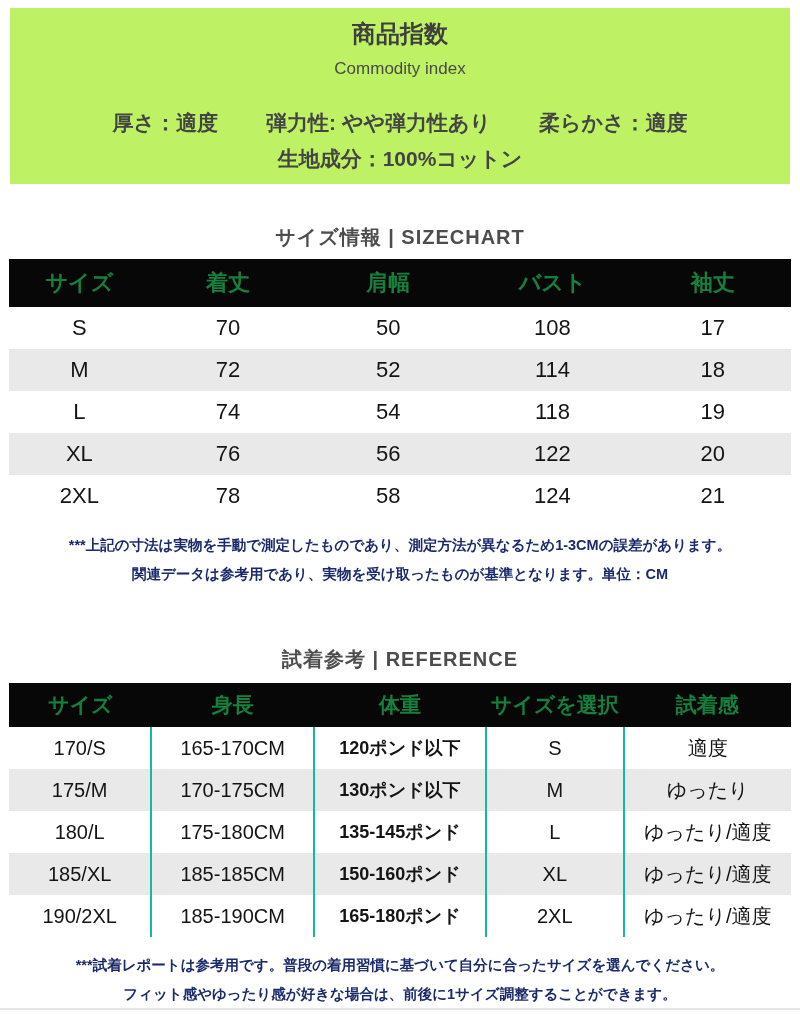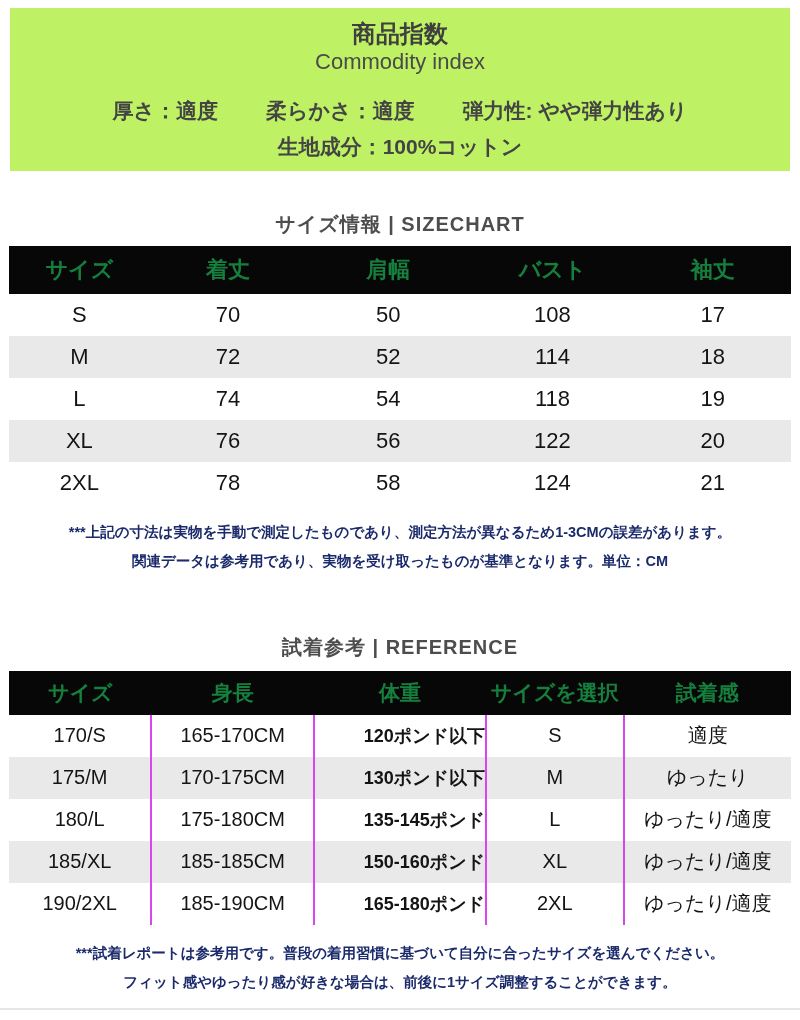--- a/index.html
+++ b/index.html
@@ -17,26 +17,26 @@
     margin: 8px 10px 0 10px;
     background: #bef264;
     text-align: center;
     padding: 8px 0 12px 0;
   }
   .jp-title {
     font-size: 24px; font-weight: bold; color: #3f3f3f;
     margin-top: 4px; line-height: 1.15;
   }
   .en-title {
-    font-size: 22px; color: #4a4a4a; margin-top: 2px; line-height: 1.1;
+    font-size: 17px; color: #4a4a4a; margin-top: 12px; line-height: 1.1;
   }
   .attr-row {
     display: flex; justify-content: center; align-items: baseline;
     gap: 48px;
-    margin-top: 24px;
+    margin-top: 32px;
     font-size: 21px; font-weight: bold; color: #444444;
     line-height: 1.2;
   }
   .fabric-line {
     margin-top: 11px;
     font-size: 21px; font-weight: bold; color: #444444;
     line-height: 1.2;
   }
 
   
@@ -75,23 +75,23 @@
   .sz-table tbody td { height: 42px; font-size: 22px; }
   .sz-table th:nth-child(1), .sz-table td:nth-child(1) { width: 18%; }
   .sz-table th:nth-child(2), .sz-table td:nth-child(2) { width: 20%; }
   .sz-table th:nth-child(3), .sz-table td:nth-child(3) { width: 21%; }
   .sz-table th:nth-child(4), .sz-table td:nth-child(4) { width: 21%; }
   .sz-table th:nth-child(5), .sz-table td:nth-child(5) { width: 20%; }
 
   
   .ref-table { margin-top: 12px; }
   .ref-table thead th { height: 44px; font-size: 21px; }
-  .ref-table tbody td { height: 42px; font-size: 20px; border-right: 2px solid #d946ef; }
+  .ref-table tbody td { height: 42px; font-size: 20px; border-right: 2px solid #14b8a6; }
   .ref-table tbody td:last-child { border-right: none; }
-  .ref-table tbody td:nth-child(3) { font-weight: bold; font-size: 18px; text-align: right; }
+  .ref-table tbody td:nth-child(3) { font-weight: bold; font-size: 18px; }
   .ref-table th:nth-child(1), .ref-table td:nth-child(1) { width: 18.2%; }
   .ref-table th:nth-child(2), .ref-table td:nth-child(2) { width: 20.8%; }
   .ref-table th:nth-child(3), .ref-table td:nth-child(3) { width: 22.0%; }
   .ref-table th:nth-child(4), .ref-table td:nth-child(4) { width: 17.6%; }
   .ref-table th:nth-child(5), .ref-table td:nth-child(5) { width: 21.4%; }
 
   
   .note-block { margin-top: 21px; text-align: center; }
   .note-line {
     color: #1b2a6b;
@@ -108,22 +108,22 @@
   }
 </style>
 </head>
 <body>
 
 <div class="index-box">
   <div class="jp-title">商品指数</div>
   <div class="en-title">Commodity index</div>
   <div class="attr-row">
     <span>厚さ：適度</span>
+    <span>弾力性: やや弾力性あり</span>
     <span>柔らかさ：適度</span>
-    <span>弾力性: やや弾力性あり</span>
   </div>
   <div class="fabric-line">生地成分：100%コットン</div>
 </div>
 
 <div class="section-title first">サイズ情報 | SIZECHART</div>
 
 <table class="sz-table">
   <thead>
       <tr>
         <th>サイズ</th>

